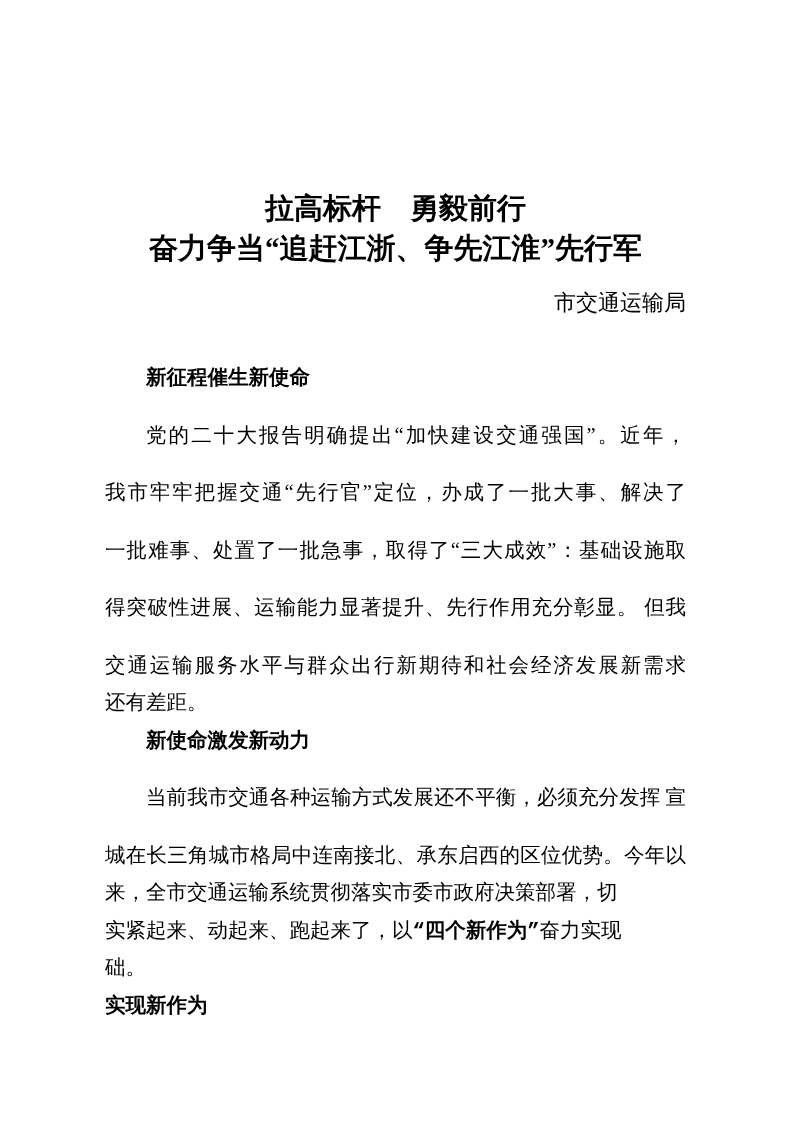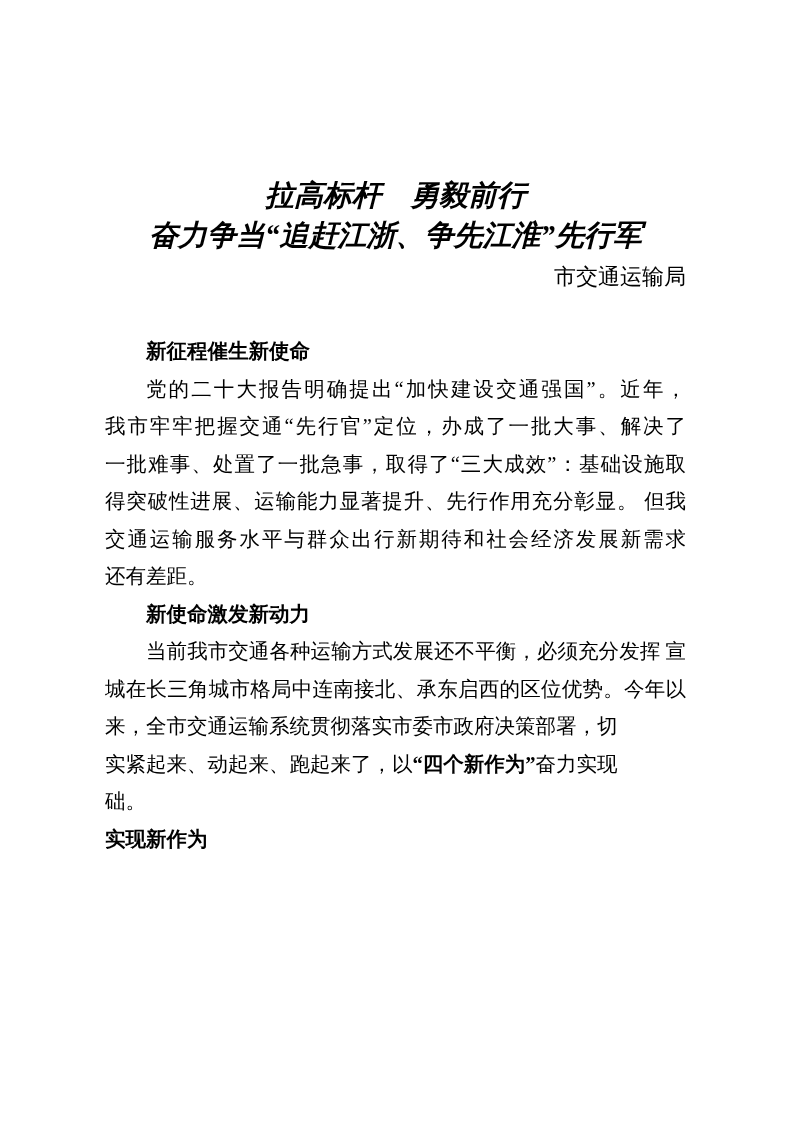--- a/index.html
+++ b/index.html
@@ -15,23 +15,22 @@
     color: #000000;
     overflow: hidden;
   }
   .doc {
     position: absolute;
     left: 105px;
     top: 172px;
     width: 581px;
   }
   .title {
-    margin: 3px;
+    margin: 16px;
     padding: 0;
-    font-style: italic;
   }
   .title-line {
     font-family: "Liberation Serif", "DejaVu Serif", serif;
     font-weight: bold;
     font-size: 29px;
     line-height: 40px;
     text-align: center;
     white-space: nowrap;
   }
   .byline {
@@ -45,26 +44,27 @@
   }
   .line {
     font-family: "Liberation Serif", "DejaVu Serif", serif;
     font-size: 20.5px;
     line-height: 37.5px;
     height: 37.5px;
   }
   .line.j {
     text-align: justify;
     text-align-last: justify;
+    margin-top: 20px;
   }
   .line.ind {
     text-indent: 41px;
   }
   .hei {
-    font-family: Liberation Serif, serif;
+    font-family: Liberation Mono, monospace;
     font-weight: 700;
   }
 </style>
 </head>
 <body>
 
 <div class="page">
   <div class="doc">
     <h1 class="title">
       <div class="title-line">拉高标杆　勇毅前行</div>

